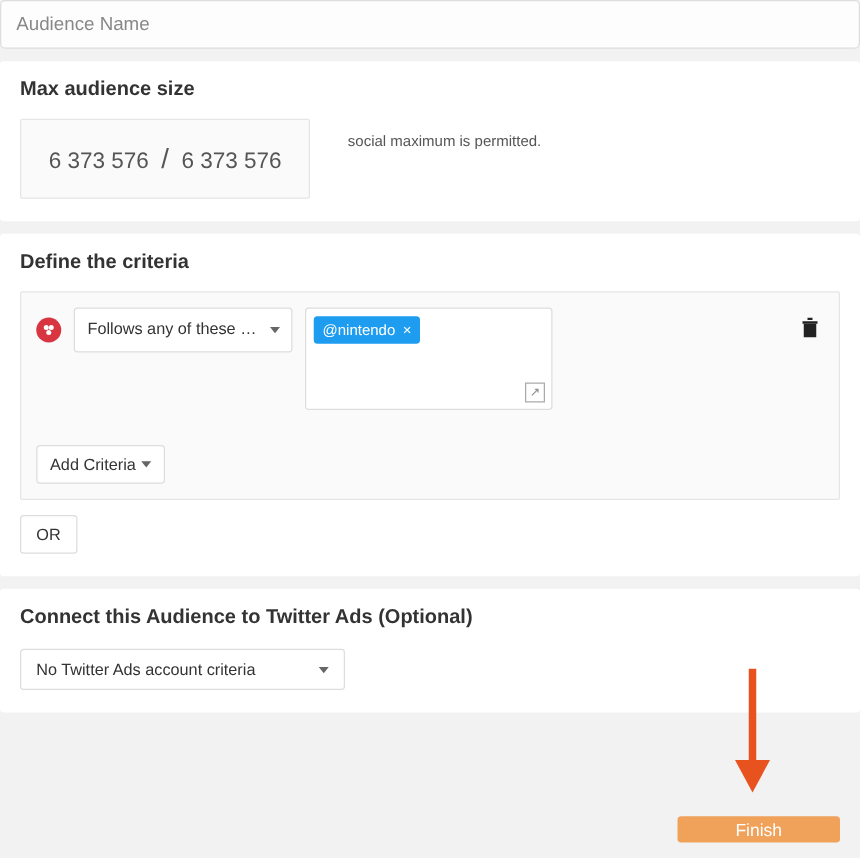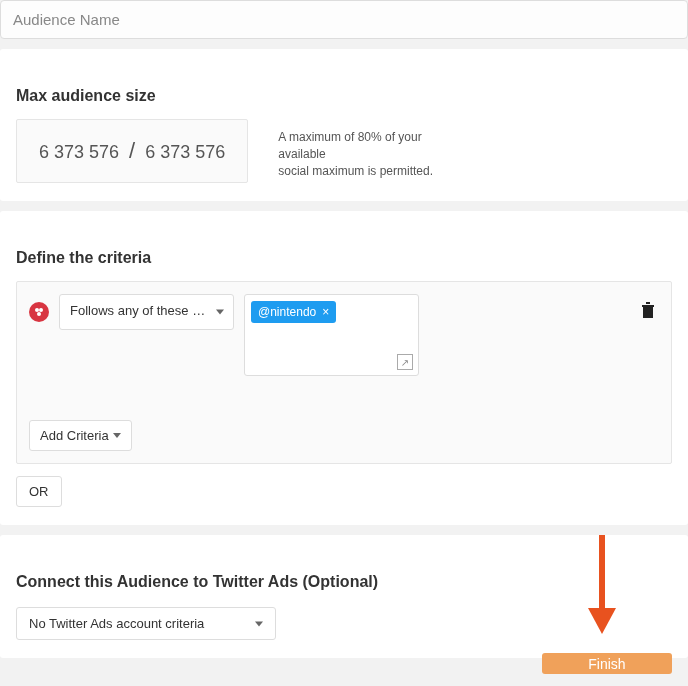--- a/index.html
+++ b/index.html
@@ -26,21 +26,20 @@
   .card {
     background: #fff;
     border-radius: 3px;
     margin-top: 10px;
     padding: 14px 16px 18px 16px;
   }
   .card-title {
     font-weight: 600;
     font-size: 16px;
     color: #333;
-    margin-top: 24px;
   }
   .maxsize-row {
     display: flex;
     gap: 30px;
     margin-top: 14px;
     align-items: flex-start;
   }
   .size-box {
     border: 1px solid #e5e5e5;
     background: #fafafa;
@@ -107,21 +106,21 @@
     border-left: 4px solid transparent;
     border-right: 4px solid transparent;
     border-top: 5px solid #666;
   }
   .tag-area {
     border: 1px solid #ddd;
     background: #fff;
     border-radius: 3px;
     padding: 6px;
     min-height: 82px;
-    width: 175px;
+    width: 198px;
     position: relative;
     flex-shrink: 0;
   }
   .tag {
     display: inline-flex;
     align-items: center;
     background: #1e9cf0;
     color: #fff;
     border-radius: 3px;
     font-size: 12px;
@@ -141,21 +140,21 @@
   .trash {
     margin-left: auto;
     margin-right: 4px;
     cursor: pointer;
     margin-top: 8px;
     color: #222;
     font-size: 15px;
     height: 18px;
   }
   .add-crit {
-    margin-top: 44px;
+    margin-top: 28px;
     display: inline-flex;
     align-items: center;
     border: 1px solid #ddd;
     background: #fff;
     border-radius: 3px;
     padding: 7px 10px;
     font-size: 13px;
     color: #333;
     gap: 4px;
   }
@@ -234,21 +233,20 @@
   
   <div class="card">
     <div class="card-title">Max audience size</div>
     <div class="maxsize-row">
       <div class="size-box">
         <span>6 373 576</span>
         <span class="slash">/</span>
         <span>6 373 576</span>
       </div>
       <div class="max-note">
-        <div>A maximum of 80% of your available</div>
         <div>social maximum is permitted.</div>
       </div>
     </div>
   </div>
 
   
   <div class="card">
     <div class="card-title">Define the criteria</div>
     <div class="criteria-box">
       <div class="crit-row">

